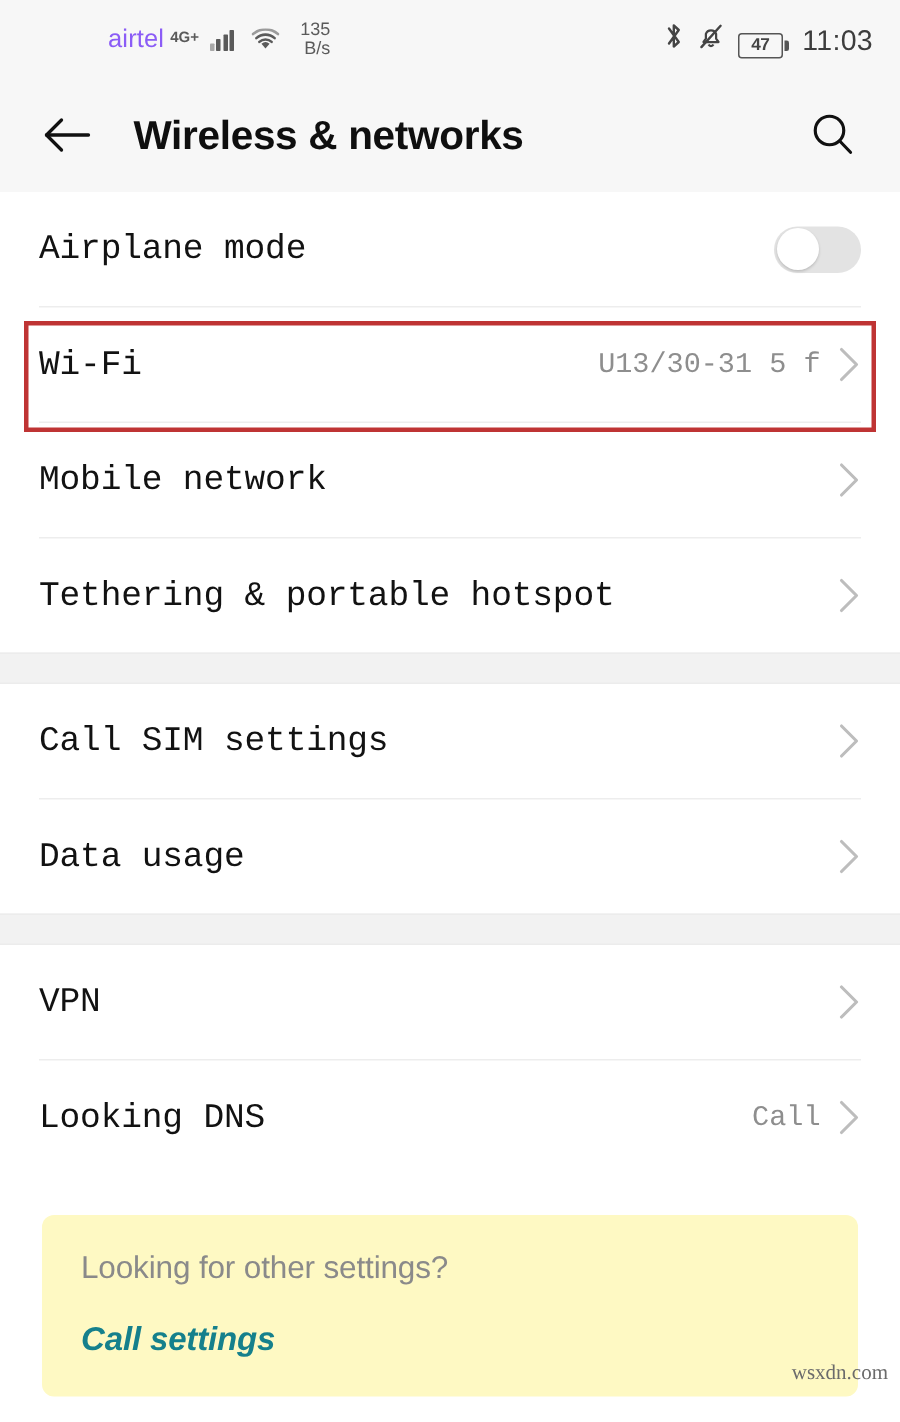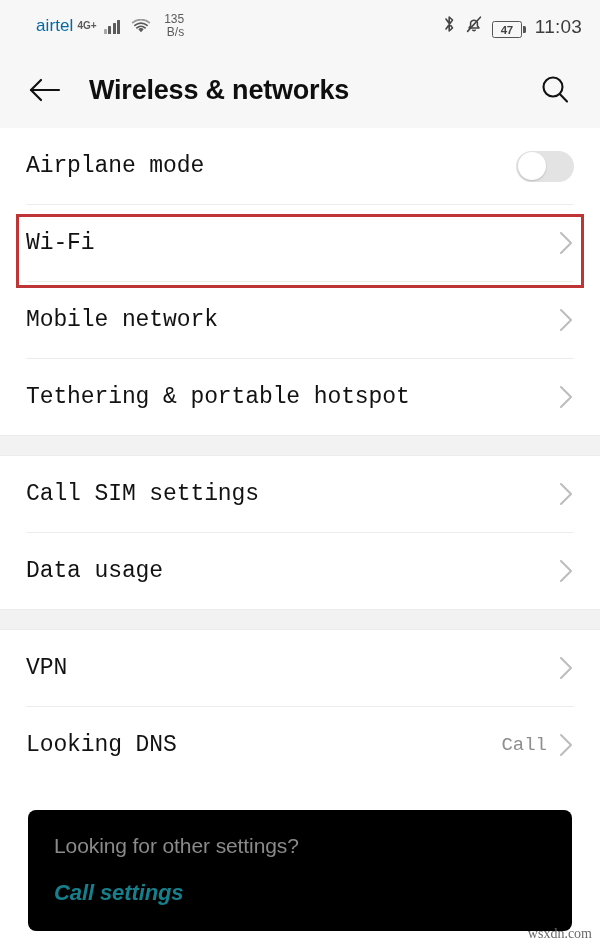--- a/index.html
+++ b/index.html
@@ -32,22 +32,23 @@
     box-sizing: border-box;
     color: #4a4a4a;
   }
   .status-left {
     display: flex;
     align-items: center;
     gap: 6px;
   }
   .carrier {
     font-size: 17px;
-    color: #0369a1;
+    color: #8b5cf6;
     letter-spacing: 0.1px;
+    margin-left: 36px;
   }
   .net-type {
     font-size: 10px;
     font-weight: bold;
     color: #5a5a5a;
     align-self: flex-start;
     margin-top: 7px;
     margin-left: -2px;
   }
   .signal-bars {
@@ -230,21 +231,21 @@
     z-index: 5;
   }
 
   
   .other-card {
     position: absolute;
     left: 28px;
     top: 810px;
     width: 544px;
     height: 121px;
-    background: #000000;
+    background: #fef9c3;
     border-radius: 8px;
     box-sizing: border-box;
     padding: 24px 26px 0 26px;
   }
   .other-card .prompt {
     font-size: 21px;
     color: #8a8a8a;
     letter-spacing: -0.1px;
   }
   .other-card .link {
@@ -254,21 +255,21 @@
     color: #15808c;
     display: inline-block;
     cursor: pointer;
     letter-spacing: -0.1px;
     font-style: italic;
   }
 
   .watermark {
     position: absolute;
     right: 8px;
-    bottom: 6px;
+    bottom: 24px;
     font-size: 14px;
     color: #6b6b6b;
     font-family: "Liberation Serif", serif;
     z-index: 9;
   }
 </style>
 </head>
 <body>
 
 <div class="top-chrome">
@@ -345,20 +346,21 @@
       <span class="spacer"></span>
       <span class="toggle">
         <span class="knob"></span>
       </span>
     </div>
     <div class="divider"></div>
 
     <div class="row">
       <span class="label">Wi-Fi</span>
       <span class="spacer"></span>
+      <span class="value">U13/30-31 5 f</span>
       <span class="chev">
         <svg width="16" height="26" viewBox="0 0 16 26">
             <polyline points="3,3 13,13 3,23" stroke="#bdbdbd" stroke-width="2.1" fill="none" stroke-linecap="round" stroke-linejoin="round"></polyline>
           </svg>
       </span>
     </div>
     <div class="divider"></div>
 
     <div class="row">
       <span class="label">Mobile network</span>

